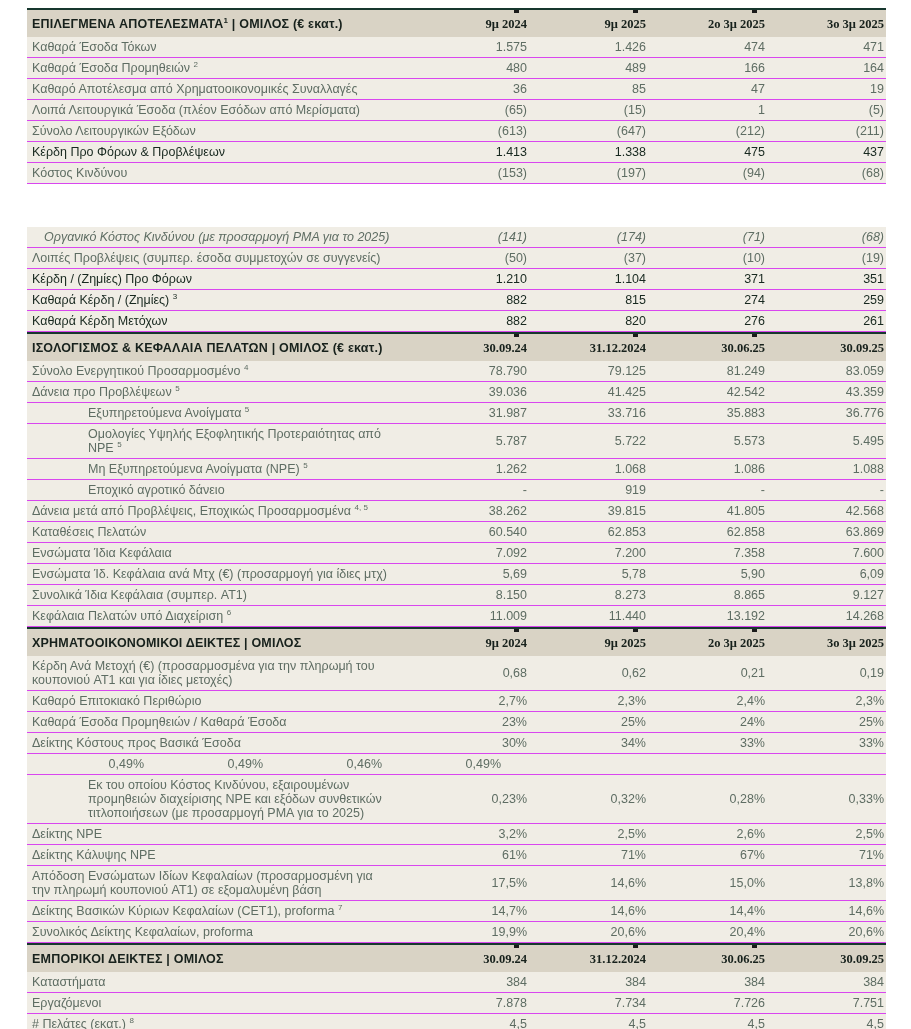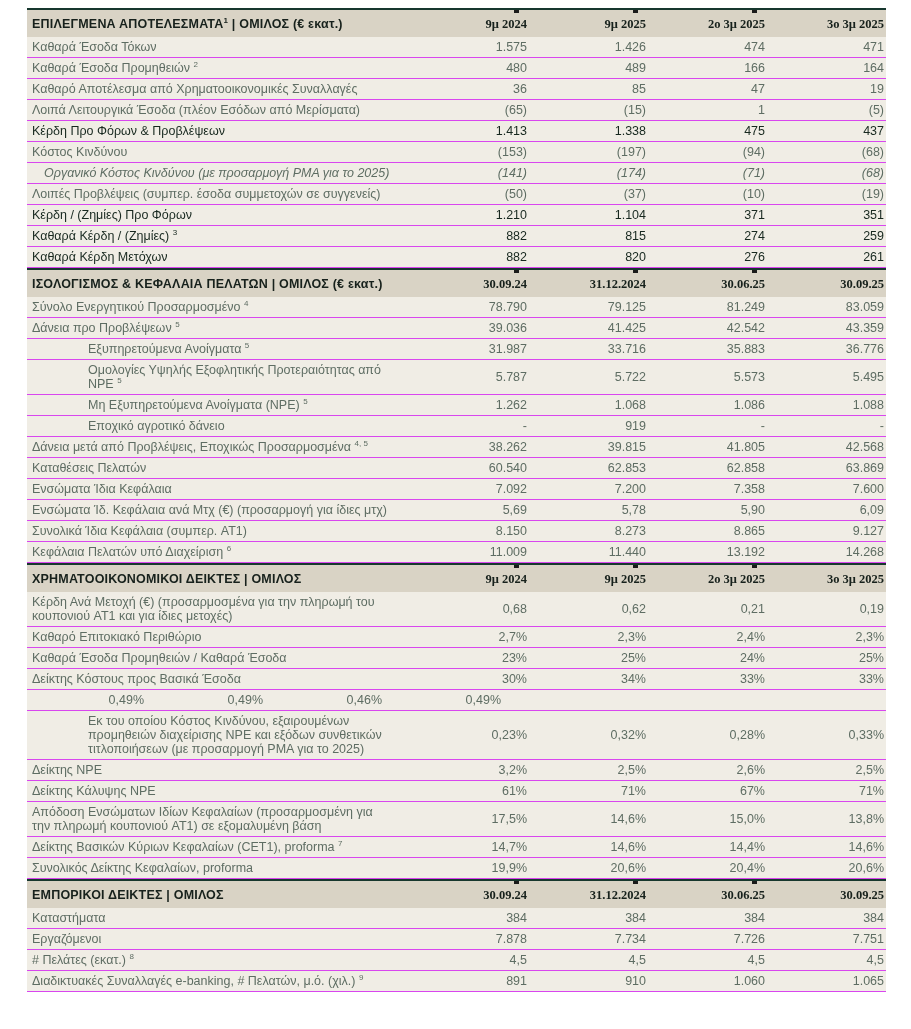--- a/index.html
+++ b/index.html
@@ -22,21 +22,21 @@
     content:"";position:absolute;top:-7px;right:10px;width:5px;height:3px;background:#1b1b1b;
   }
   .row{
     display:flex;align-items:center;background:#f0ede5;
     border-bottom:1px solid #d946ef;
     color:#5e6d63;font-size:12.5px;line-height:14px;
   }
   .row-label{flex:1;padding:3px 6px 3px 5px;white-space:pre-line;}
   .cell{width:117px;text-align:right;padding:3px 2px 3px 0;align-self:center;}
   .row.bold{font-weight:400;color:#17281f;}
-  .row.italic{font-style:italic;}
+  .row.italic{font-style:italic;margin-top:43px;}
   .row.indent .row-label{padding-left:61px;}
   .row.indent-sm .row-label{padding-left:17px;}
   sup{font-size:8px;line-height:0;vertical-align:super;}
   .sh-title sup{font-size:8px;}
 </style>
 </head>
 <body>
 
 <div class="page">
   <div>
@@ -69,20 +69,27 @@
           <div class="cell">47</div>
           <div class="cell">19</div>
         </div>
         <div class="row">
           <div class="row-label"><span>Λοιπά Λειτουργικά Έσοδα (πλέον Εσόδων από Μερίσματα)</span></div>
           <div class="cell">(65)</div>
           <div class="cell">(15)</div>
           <div class="cell">1</div>
           <div class="cell">(5)</div>
         </div>
+        <div class="row">
+          <div class="row-label"><span>Σύνολο Λειτουργικών Εξόδων</span></div>
+          <div class="cell">(613)</div>
+          <div class="cell">(647)</div>
+          <div class="cell">(212)</div>
+          <div class="cell">(211)</div>
+        </div>
         <div class="row bold">
           <div class="row-label"><span>Κέρδη Προ Φόρων &amp; Προβλέψεων</span></div>
           <div class="cell">1.413</div>
           <div class="cell">1.338</div>
           <div class="cell">475</div>
           <div class="cell">437</div>
         </div>
         <div class="row">
           <div class="row-label"><span>Κόστος Κινδύνου</span></div>
           <div class="cell">(153)</div>

